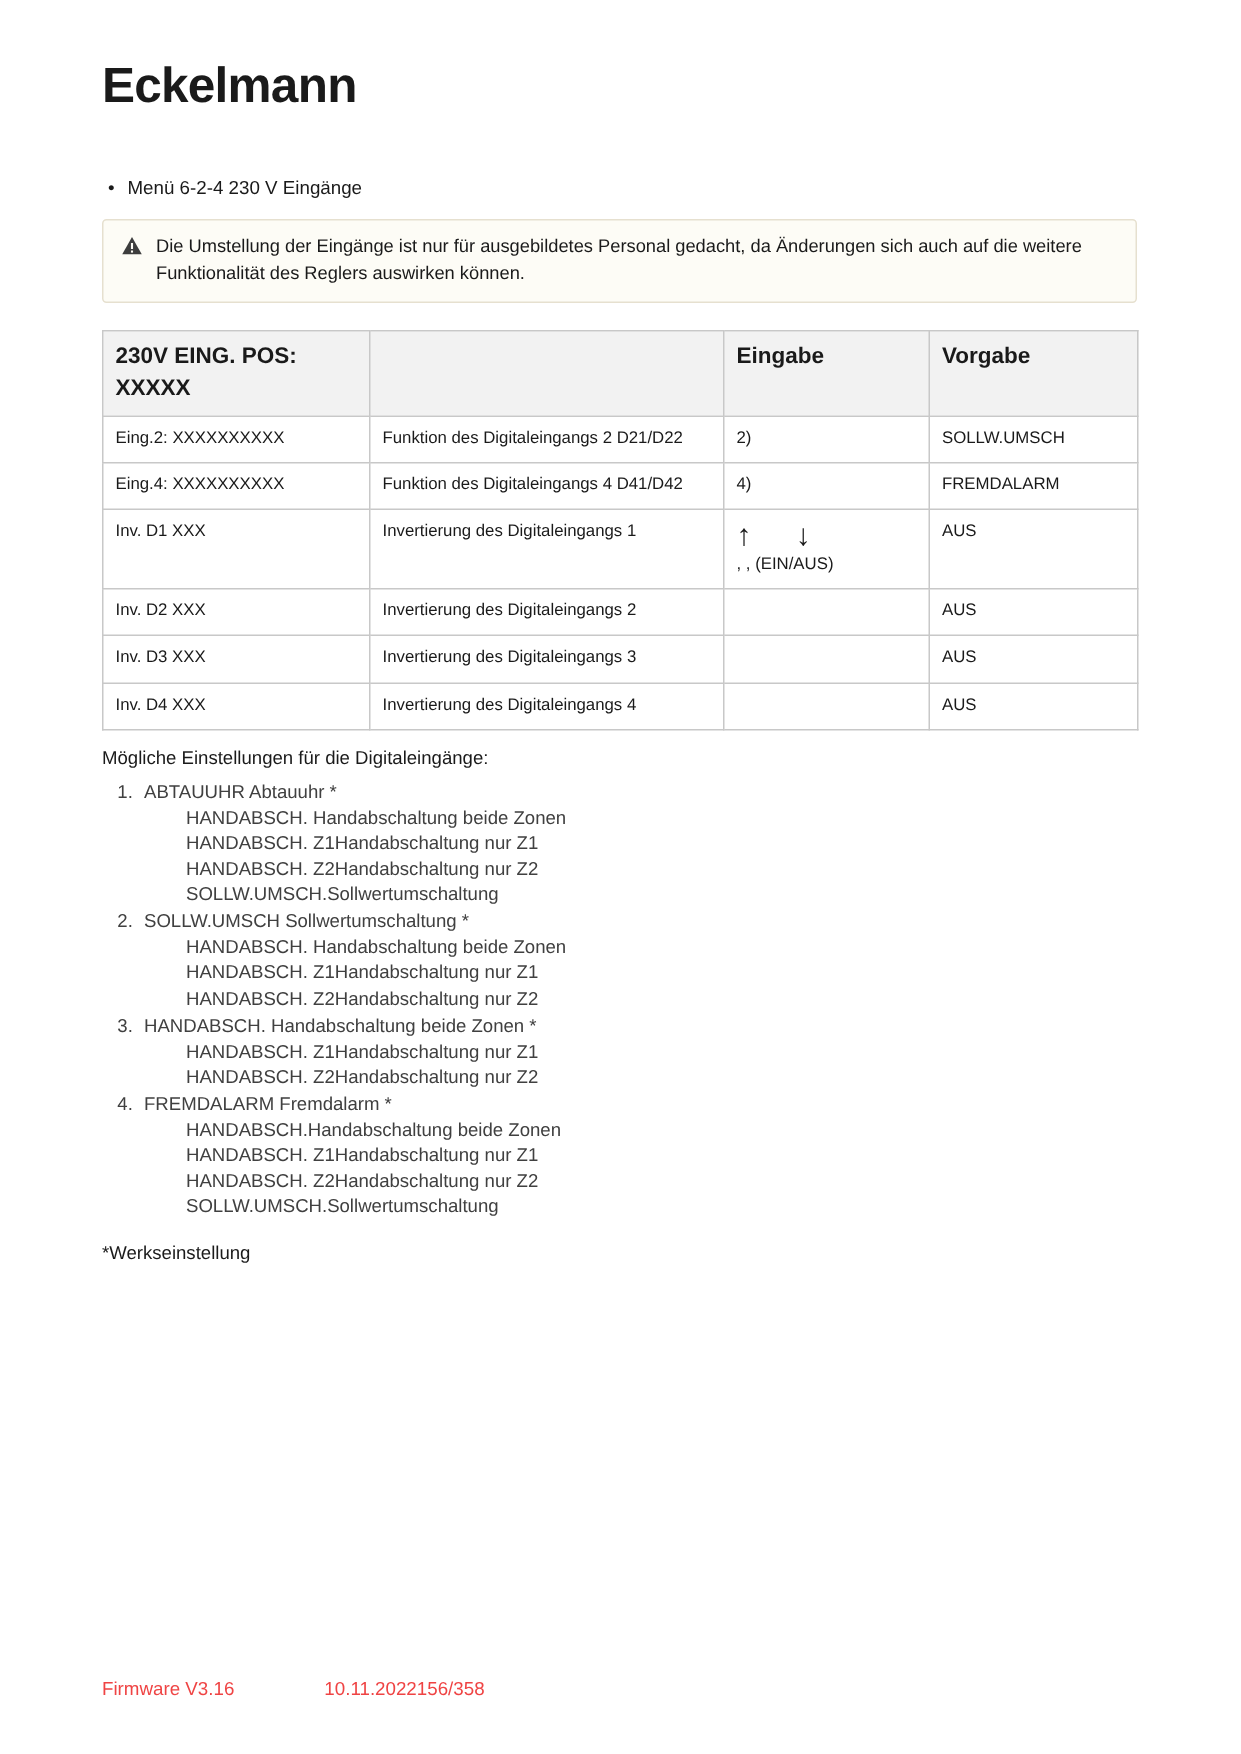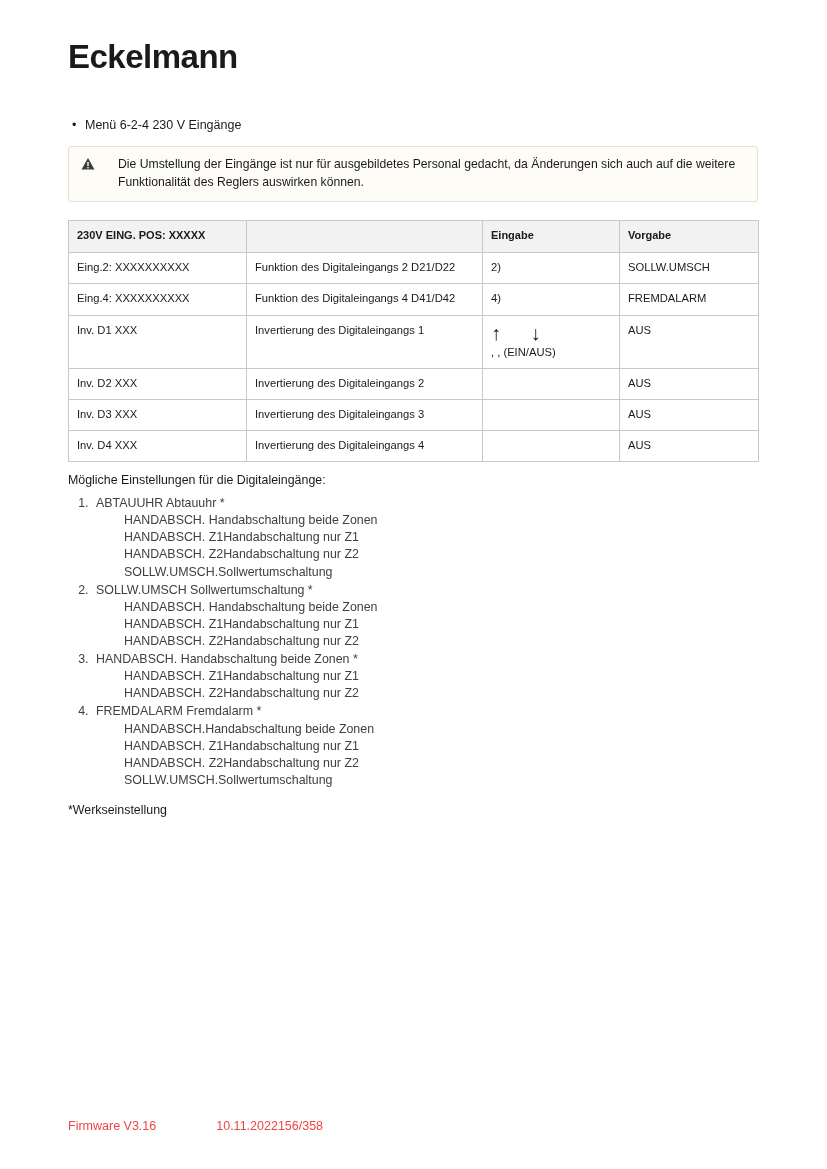--- a/index.html
+++ b/index.html
@@ -48,21 +48,21 @@
     left: 4px;
     top: 0;
   }
   .notice {
     border: 1px solid #e6e0cf;
     background: #fdfcf6;
     border-radius: 3px;
     padding: 9px 12px 10px 12px;
     display: flex;
     align-items: flex-start;
-    gap: 23px;
+    gap: 9px;
     margin-bottom: 18px;
   }
   .notice .warn-icon {
     flex: 0 0 auto;
     width: 14px;
     height: 14px;
     margin-top: 1px;
   }
   .notice .warn-icon svg { display: block; }
   .notice p {
@@ -80,21 +80,21 @@
     border: 1px solid #c8c8c8;
     vertical-align: top;
     padding: 7px 8px 8px 8px;
     font-size: 11.2px;
     line-height: 1.35;
     color: #1a1a1a;
   }
   table.spec thead th {
     background: #f2f2f2;
     font-weight: bold;
-    font-size: 11px;
+    font-size: 15px;
     text-align: left;
     height: 16px;
   }
   col.c1 { width: 178px; }
   col.c2 { width: 236px; }
   col.c3 { width: 137px; }
   col.c4 { width: 139px; }
   .arrows {
     font-size: 20px;
     line-height: 1;

